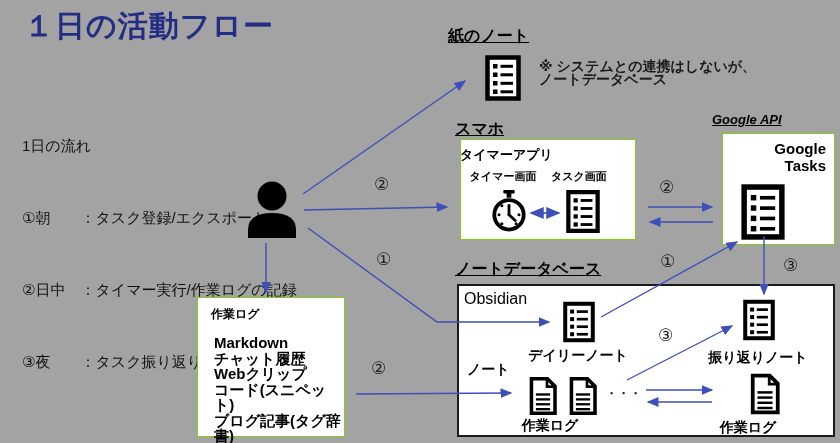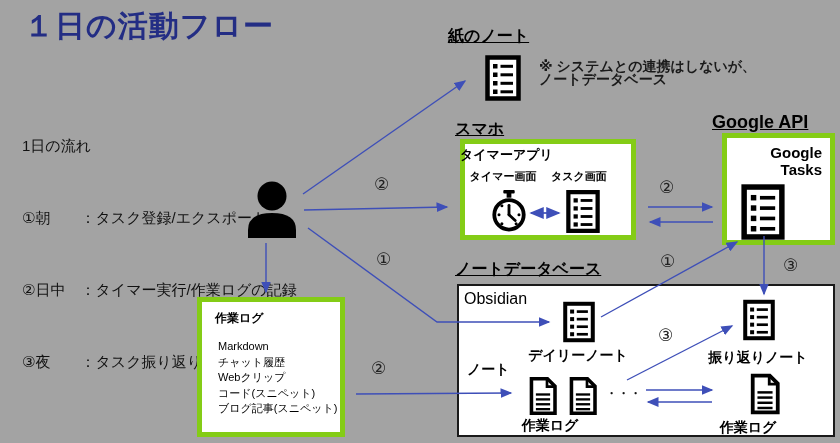--- a/index.html
+++ b/index.html
@@ -3,23 +3,23 @@
 <meta charset="utf-8">
 <style>
   * { margin:0; padding:0; box-sizing:border-box; }
   html,body { background:#fff; }
   body { font-family:"Liberation Sans","DejaVu Sans",sans-serif; color:#000; }
   .canvas { position:relative; width:840px; height:443px; background:#a3a3a3; overflow:hidden; }
   .abs { position:absolute; }
   .title { left:24px; top:6px; font-size:30px; font-weight:bold; color:#232D84; letter-spacing:1px; white-space:nowrap; }
   .legend { left:22px; top:86px; font-size:15px; line-height:24px; color:#111; white-space:pre; }
   .lbl { font-size:16px; font-weight:bold; text-decoration:underline; white-space:nowrap; color:#000; }
-  .lbl.italic { font-size:18px; }
+  .lbl.italic { font-style:italic; font-size:13px; }
   .note-annot { left:533px; top:60px; font-size:14px; font-weight:bold; line-height:13px; color:#1a1a1a; white-space:nowrap;margin-left:6px; }
-  .box { border:5px solid #84cc16; background:#fff; }
+  .box { border:1px solid #84cc16; background:#fff; }
   .box.thick { border:2px solid #1a1a1a; }
   .circ { font-size:17px; color:#222; line-height:17px; }
   .small-b { font-size:11px; font-weight:bold; white-space:nowrap; }
   .cap { font-size:14px; font-weight:bold; text-align:center; white-space:nowrap; }
   .apptitle { font-size:13px; font-weight:bold; }
   .gt-text { font-size:15px; font-weight:bold; text-align:right; line-height:17px; }
   .obs-title { font-size:16px; font-weight:normal; }
   .dots { font-size:11px; font-weight:bold; letter-spacing:1px; color:#111; }
   .overlay { position:absolute; left:0; top:0; width:840px; height:443px; pointer-events:none; }
   svg.icon { display:block; }
@@ -108,26 +108,26 @@
       <div>Google</div>
       <div>Tasks</div>
     </div>
   </div>
   <svg class="abs icon" style="left:741px;top:184px" width="44" height="56">
       <use href="#ic-list"></use>
     </svg>
 
   <div class="abs box" style="left:197px;top:297px;width:148px;height:140px">
     <div class="small-b" style="font-size:12px;padding:8px 0 0 13px">作業ログ</div>
-    <div style="padding:12px 0 0 16px;font-size:11px;font-weight:normal;line-height:15.5px">
+    <div style="padding:12px 0 0 16px;font-size:15px;font-weight:bold;line-height:15.5px">
       <div>Markdown</div>
       <div>チャット履歴</div>
       <div>Webクリップ</div>
       <div>コード(スニペット)</div>
-      <div>ブログ記事(スニペット)</div>
+      <div>ブログ記事(タグ辞書)</div>
     </div>
   </div>
 
   <div class="abs lbl" style="left:455px;top:259px">ノートデータベース</div>
   <div class="abs box thick" style="left:457px;top:284px;width:378px;height:153px"></div>
   <div class="abs obs-title" style="left:464px;top:290px">Obsidian</div>
   <svg class="abs icon" style="left:563px;top:299px" width="32" height="46">
       <use href="#ic-list"></use>
     </svg>
   <div class="abs cap" style="left:528px;top:347px;width:100px">デイリーノート</div>

